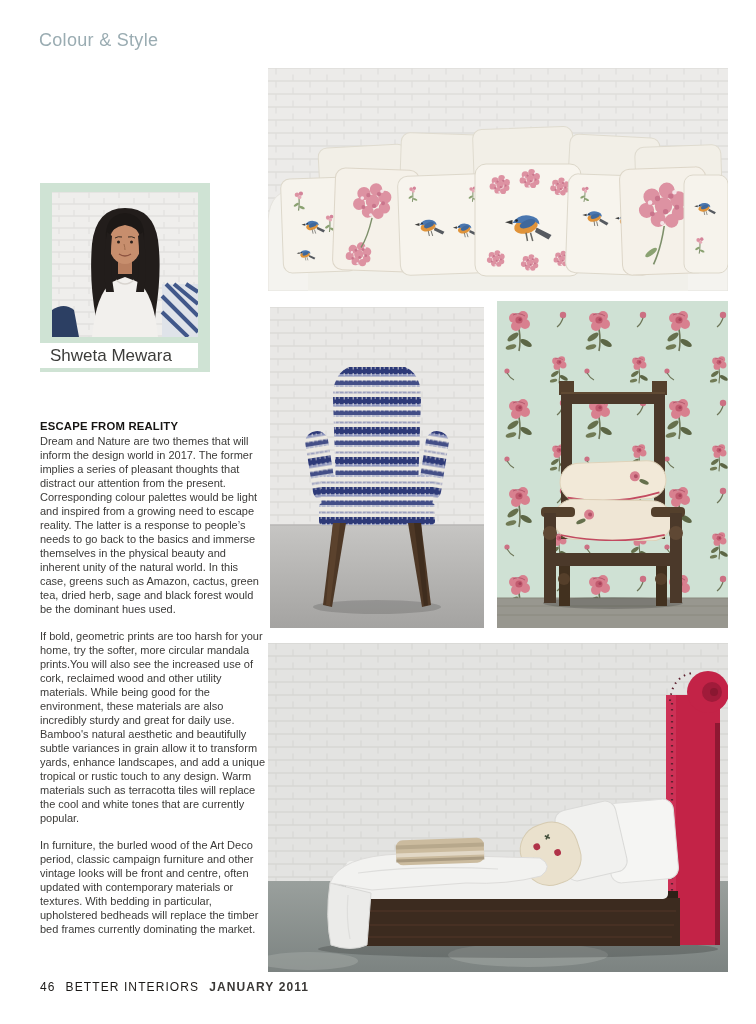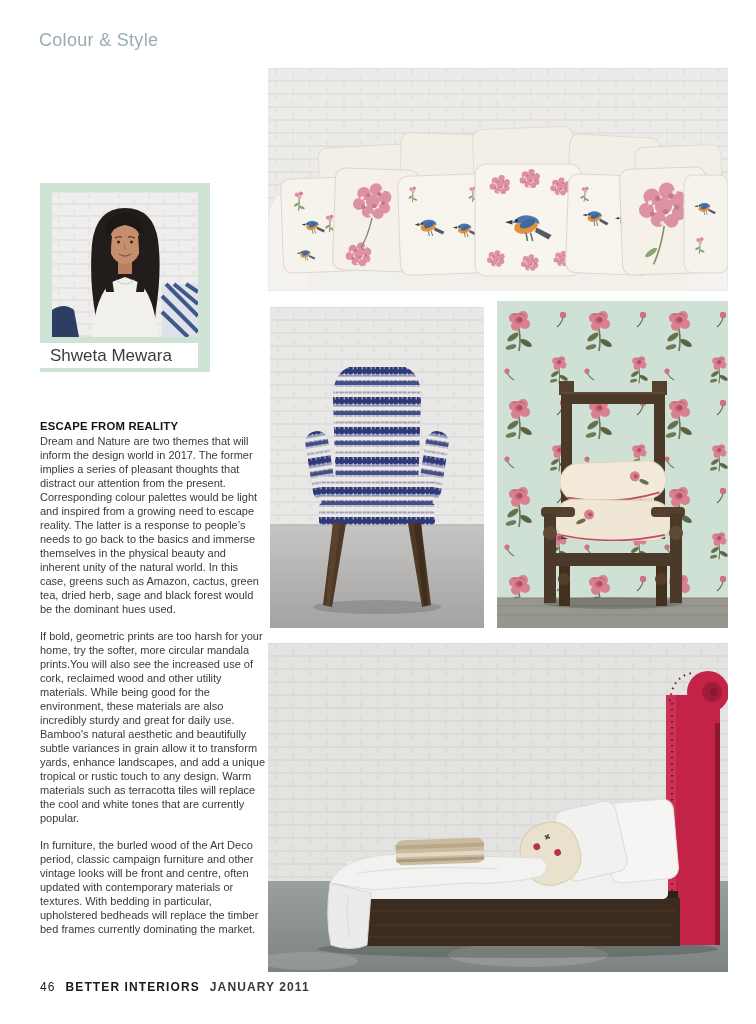--- a/index.html
+++ b/index.html
@@ -15,21 +15,21 @@
     display:flex;align-items:center;padding-left:10px;box-sizing:border-box;
     font-size:17px;color:#3c3c3a;}
 
   
   .article{position:absolute;left:40px;top:396px;width:226px;color:#3b3a38;margin-top:24px;}
   .article h3{margin:0 0 2px 0;font-size:11.3px;font-weight:bold;color:#161412;letter-spacing:.2px;}
   .article p{margin:0 0 13px 0;font-size:11px;line-height:14px;}
   .article .bio{font-style:italic;color:#4a4846;margin-top:1px;}
 
   .footer{position:absolute;left:40px;top:980px;font-size:12px;color:#1c1a18;letter-spacing:1.1px;display:flex;gap:10px;align-items:baseline;}
-  .footer .mag{font-weight:bold;}
+  .footer .mag{font-weight:normal;}
   .footer .issue{font-weight:bold;color:#3a3836;}
 
   
   .photo{position:absolute;overflow:hidden;background:#eceae8;}
   .photo svg{display:block;}
   .ph-pillows{left:268px;top:68px;width:460px;height:223px;}
   .ph-chair{left:270px;top:307px;width:214px;height:321px;}
   .ph-floral{left:497px;top:301px;width:231px;height:327px;}
   .ph-bed{left:268px;top:643px;width:460px;height:329px;}
 </style>

